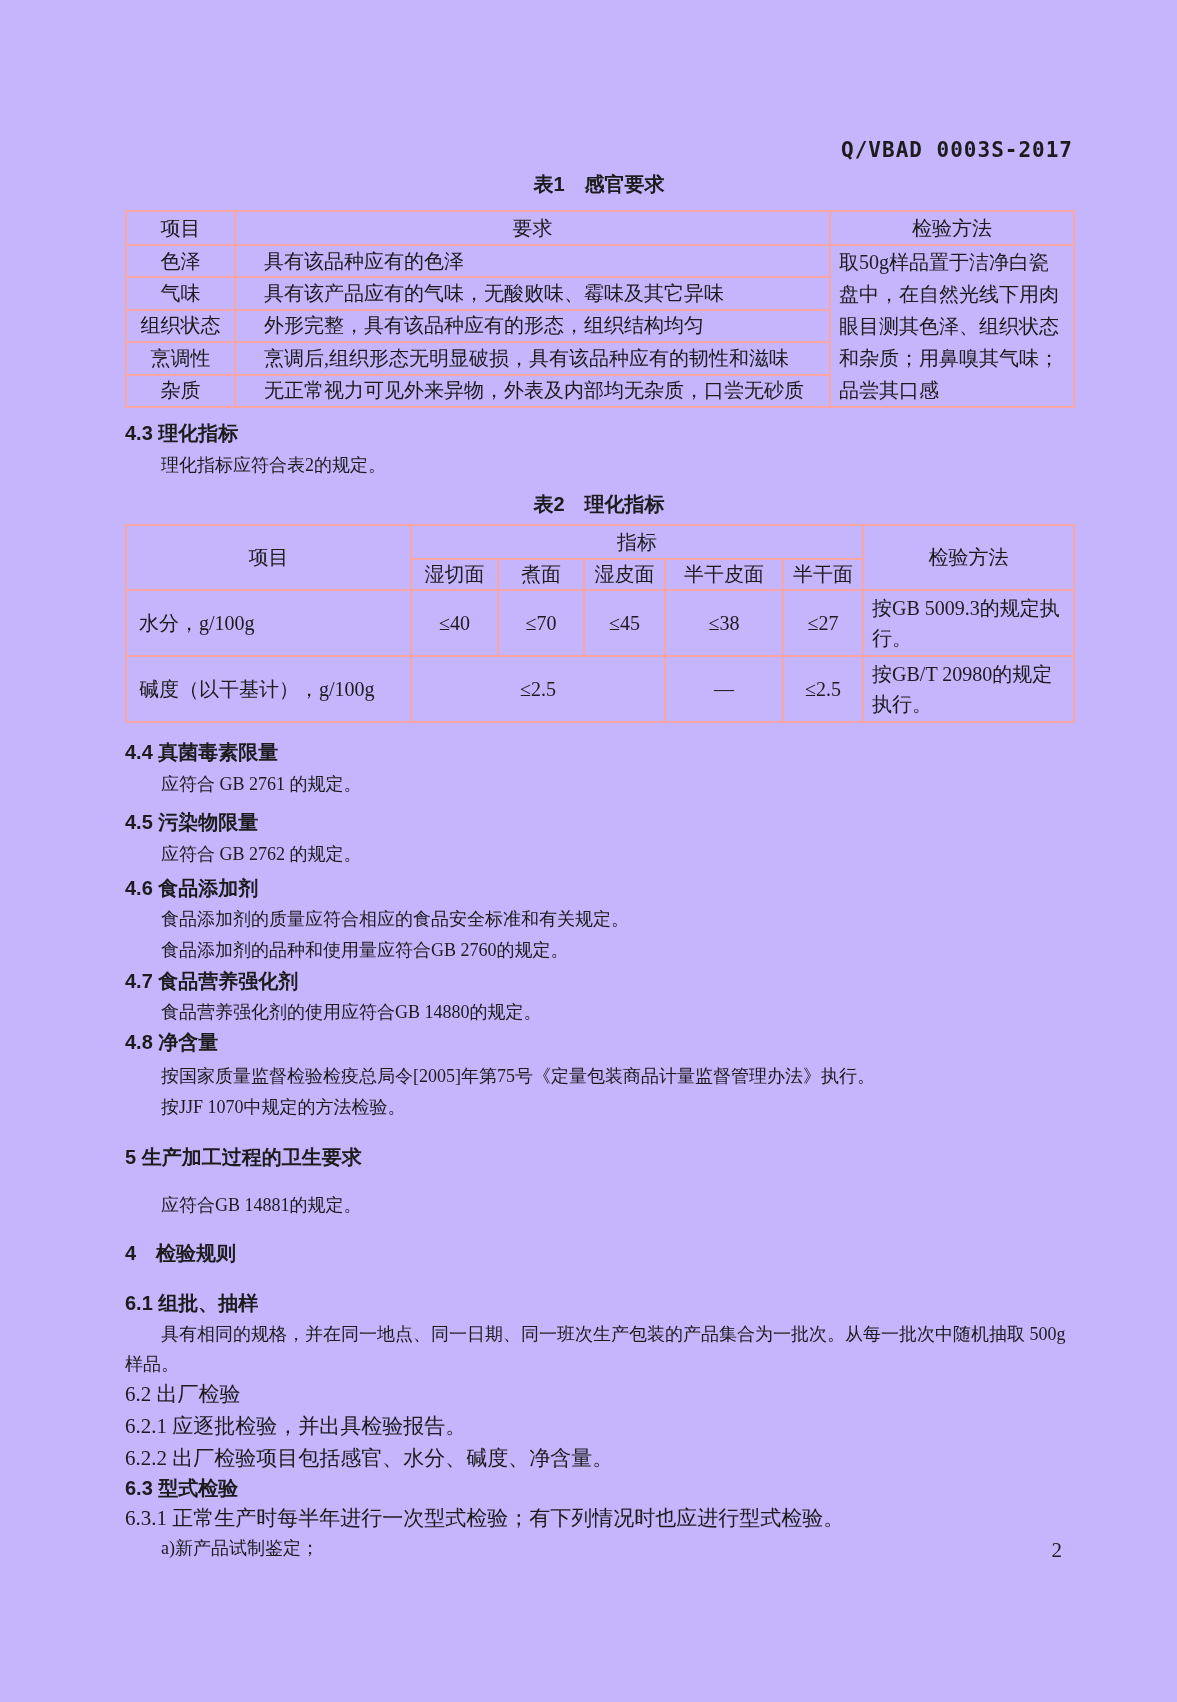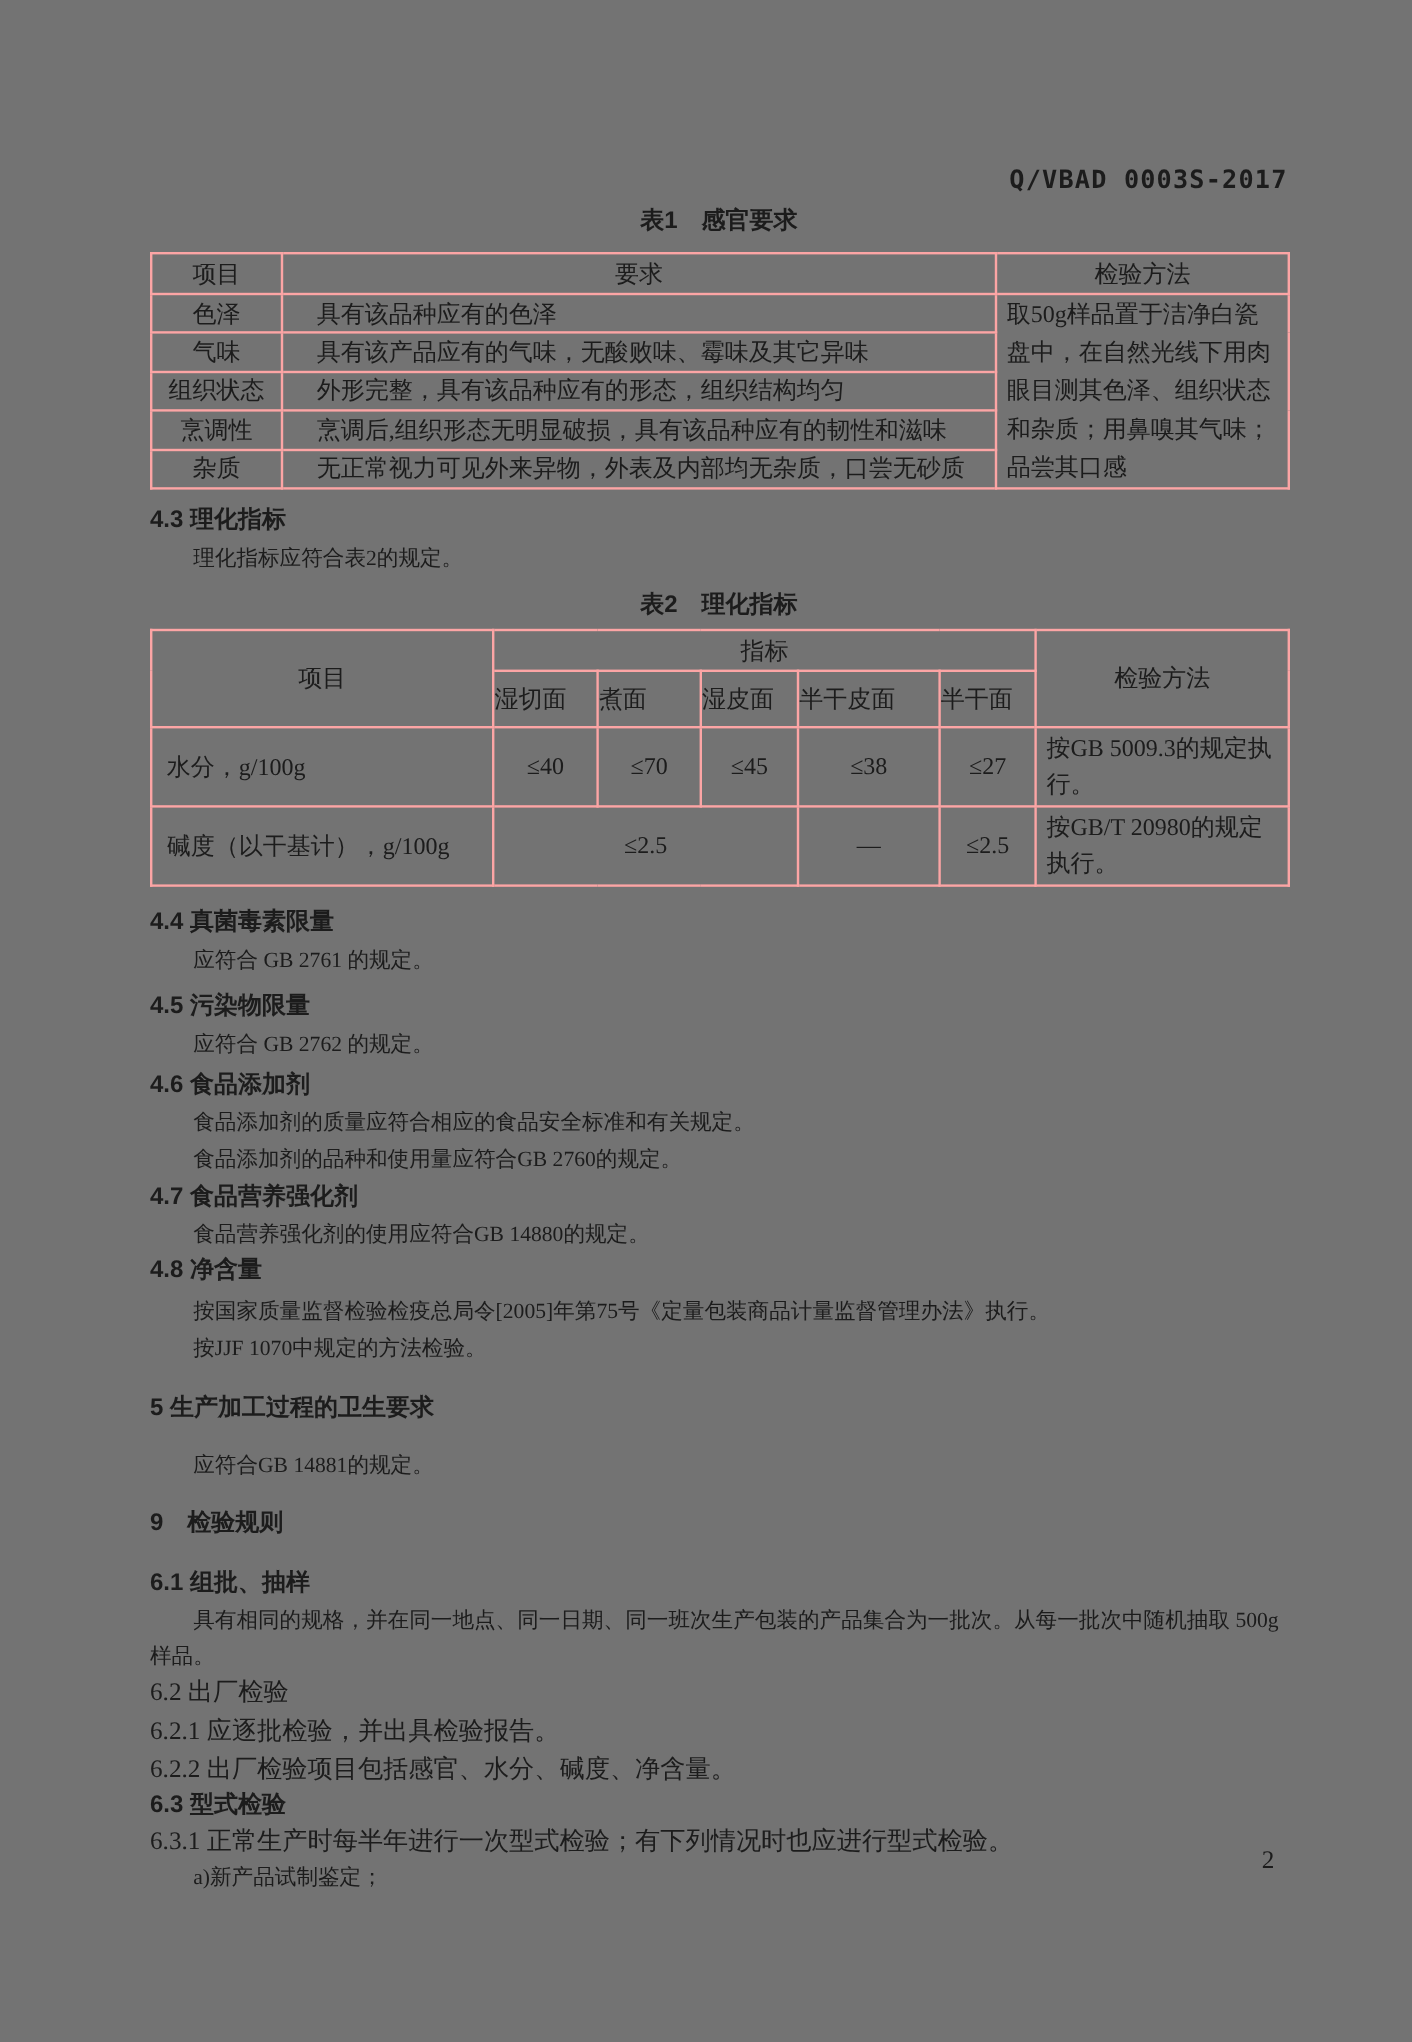--- a/index.html
+++ b/index.html
@@ -1,20 +1,20 @@
 <!DOCTYPE html>
 <html><head>
 <meta charset="utf-8">
 <style>
   * { margin:0; padding:0; box-sizing:border-box; }
   html,body { background:#e8e8e8; }
   .page {
     position:relative;
     width:1177px; height:1702px;
-    background:#737373;
+    background:#c4b5fd;
     font-family:"Liberation Serif","DejaVu Serif",serif;
     color:#1c1c1c;
     overflow:hidden;
     margin:0 auto;
   }
   .content {
     position:absolute; left:125px; top:0; width:948px;
   }
   .doc-number {
     margin-top:136px;
@@ -39,21 +39,21 @@
   .t1 .drow td { height:32px; }
   .t1 .c-item { text-align:center; }
   .t1 .c-req  { text-align:left; padding-left:28px; }
   .t1 .c-method {
     text-align:left; padding:0 8px;
     line-height:32px; vertical-align:top;
   }
 
   
   .t2 .h1 td { height:34px; text-align:center; }
-  .t2 .h2 td { height:47px; text-align:left; }
+  .t2 .h2 td { height:31px; text-align:center; }
   .t2 .d1 td { height:65px; }
   .t2 .d2 td { height:62px; }
   .t2 .c-item { text-align:left; padding-left:12px; }
   .t2 .c-val  { text-align:center; }
   .t2 .c-method { text-align:left; padding:2px 8px; line-height:30px; }
 
   
   .h-bold {
     font-family:"Liberation Sans","DejaVu Sans",sans-serif;
     font-weight:bold; font-size:20px; line-height:30px;
@@ -184,21 +184,21 @@
     <div class="h-bold mt1">4.7 食品营养强化剂</div>
     <div class="body-p mt1">食品营养强化剂的使用应符合GB 14880的规定。</div>
 
     <div class="h-bold mt0">4.8 净含量</div>
     <div class="body-p mt4">按国家质量监督检验检疫总局令[2005]年第75号《定量包装商品计量监督管理办法》执行。</div>
     <div class="body-p mt1">按JJF 1070中规定的方法检验。</div>
 
     <div class="h-bold mt20">5 生产加工过程的卫生要求</div>
     <div class="body-p mt18">应符合GB 14881的规定。</div>
 
-    <div class="h-bold mt18">9　检验规则</div>
+    <div class="h-bold mt18">4　检验规则</div>
 
     <div class="h-bold mt20">6.1 组批、抽样</div>
     <div class="body-p mt1">具有相同的规格，并在同一地点、同一日期、同一班次生产包装的产品集合为一批次。从每一批次中随机抽取 500g 样品。</div>
 
     <div class="h-reg mt0">6.2 出厂检验</div>
     <div class="body-flat mt2">6.2.1 应逐批检验，并出具检验报告。</div>
     <div class="body-flat mt2">6.2.2 出厂检验项目包括感官、水分、碱度、净含量。</div>
 
     <div class="h-bold mt0">6.3 型式检验</div>
     <div class="body-flat mt0">6.3.1 正常生产时每半年进行一次型式检验；有下列情况时也应进行型式检验。</div>

